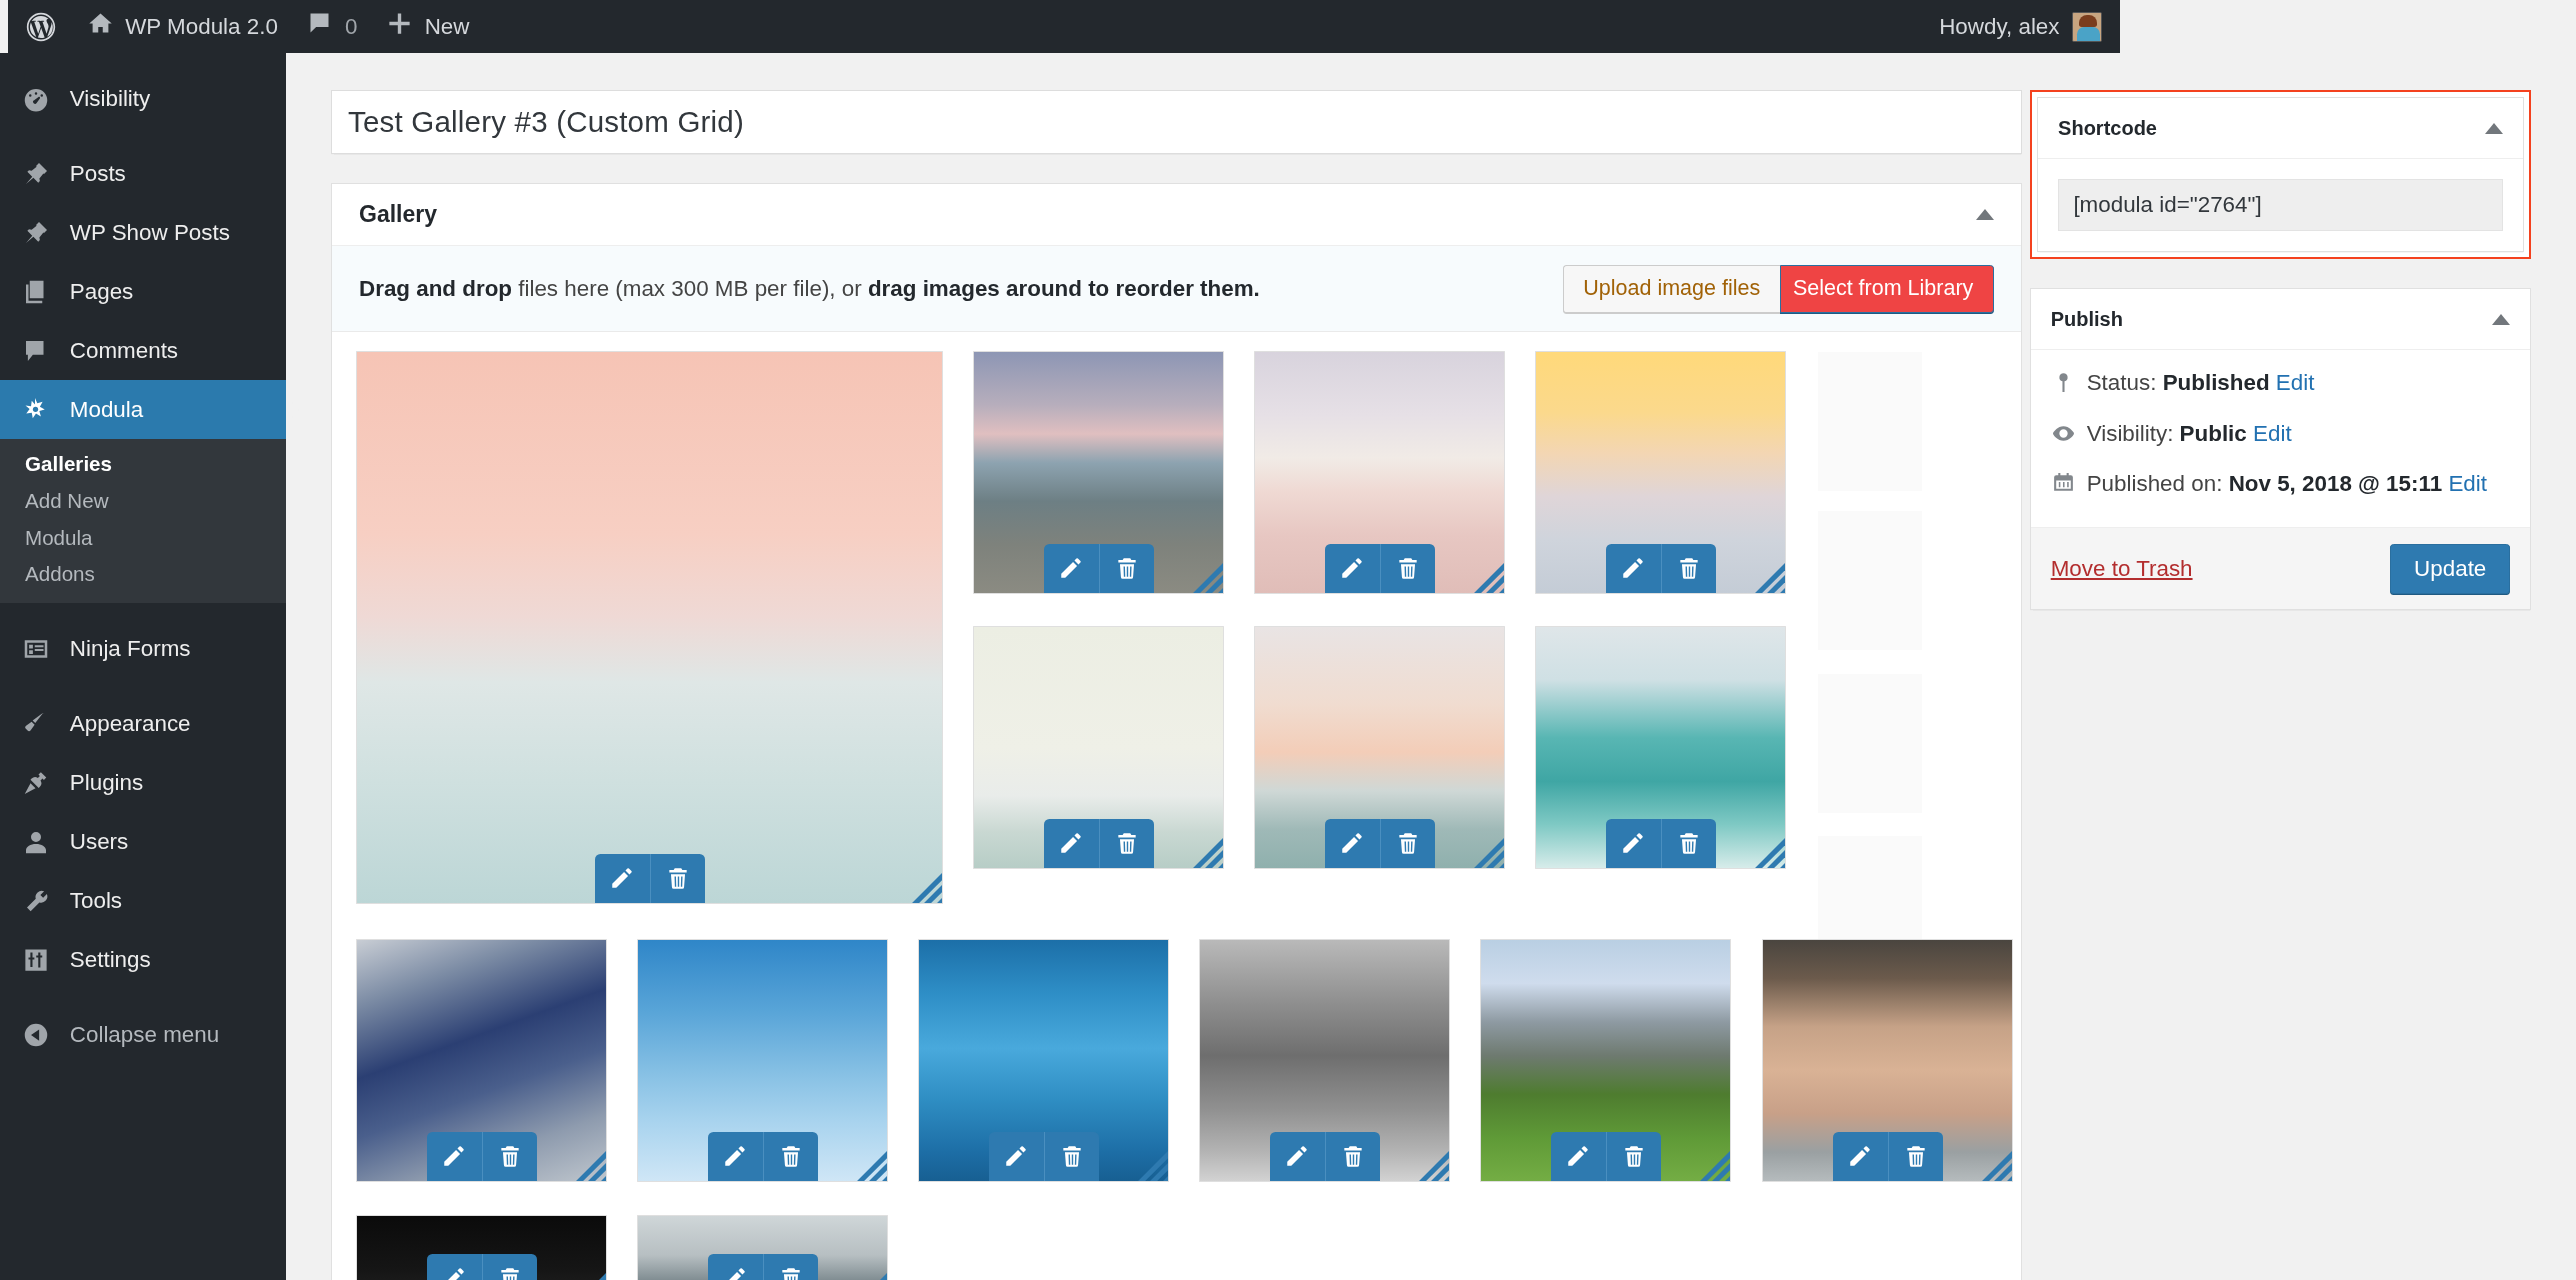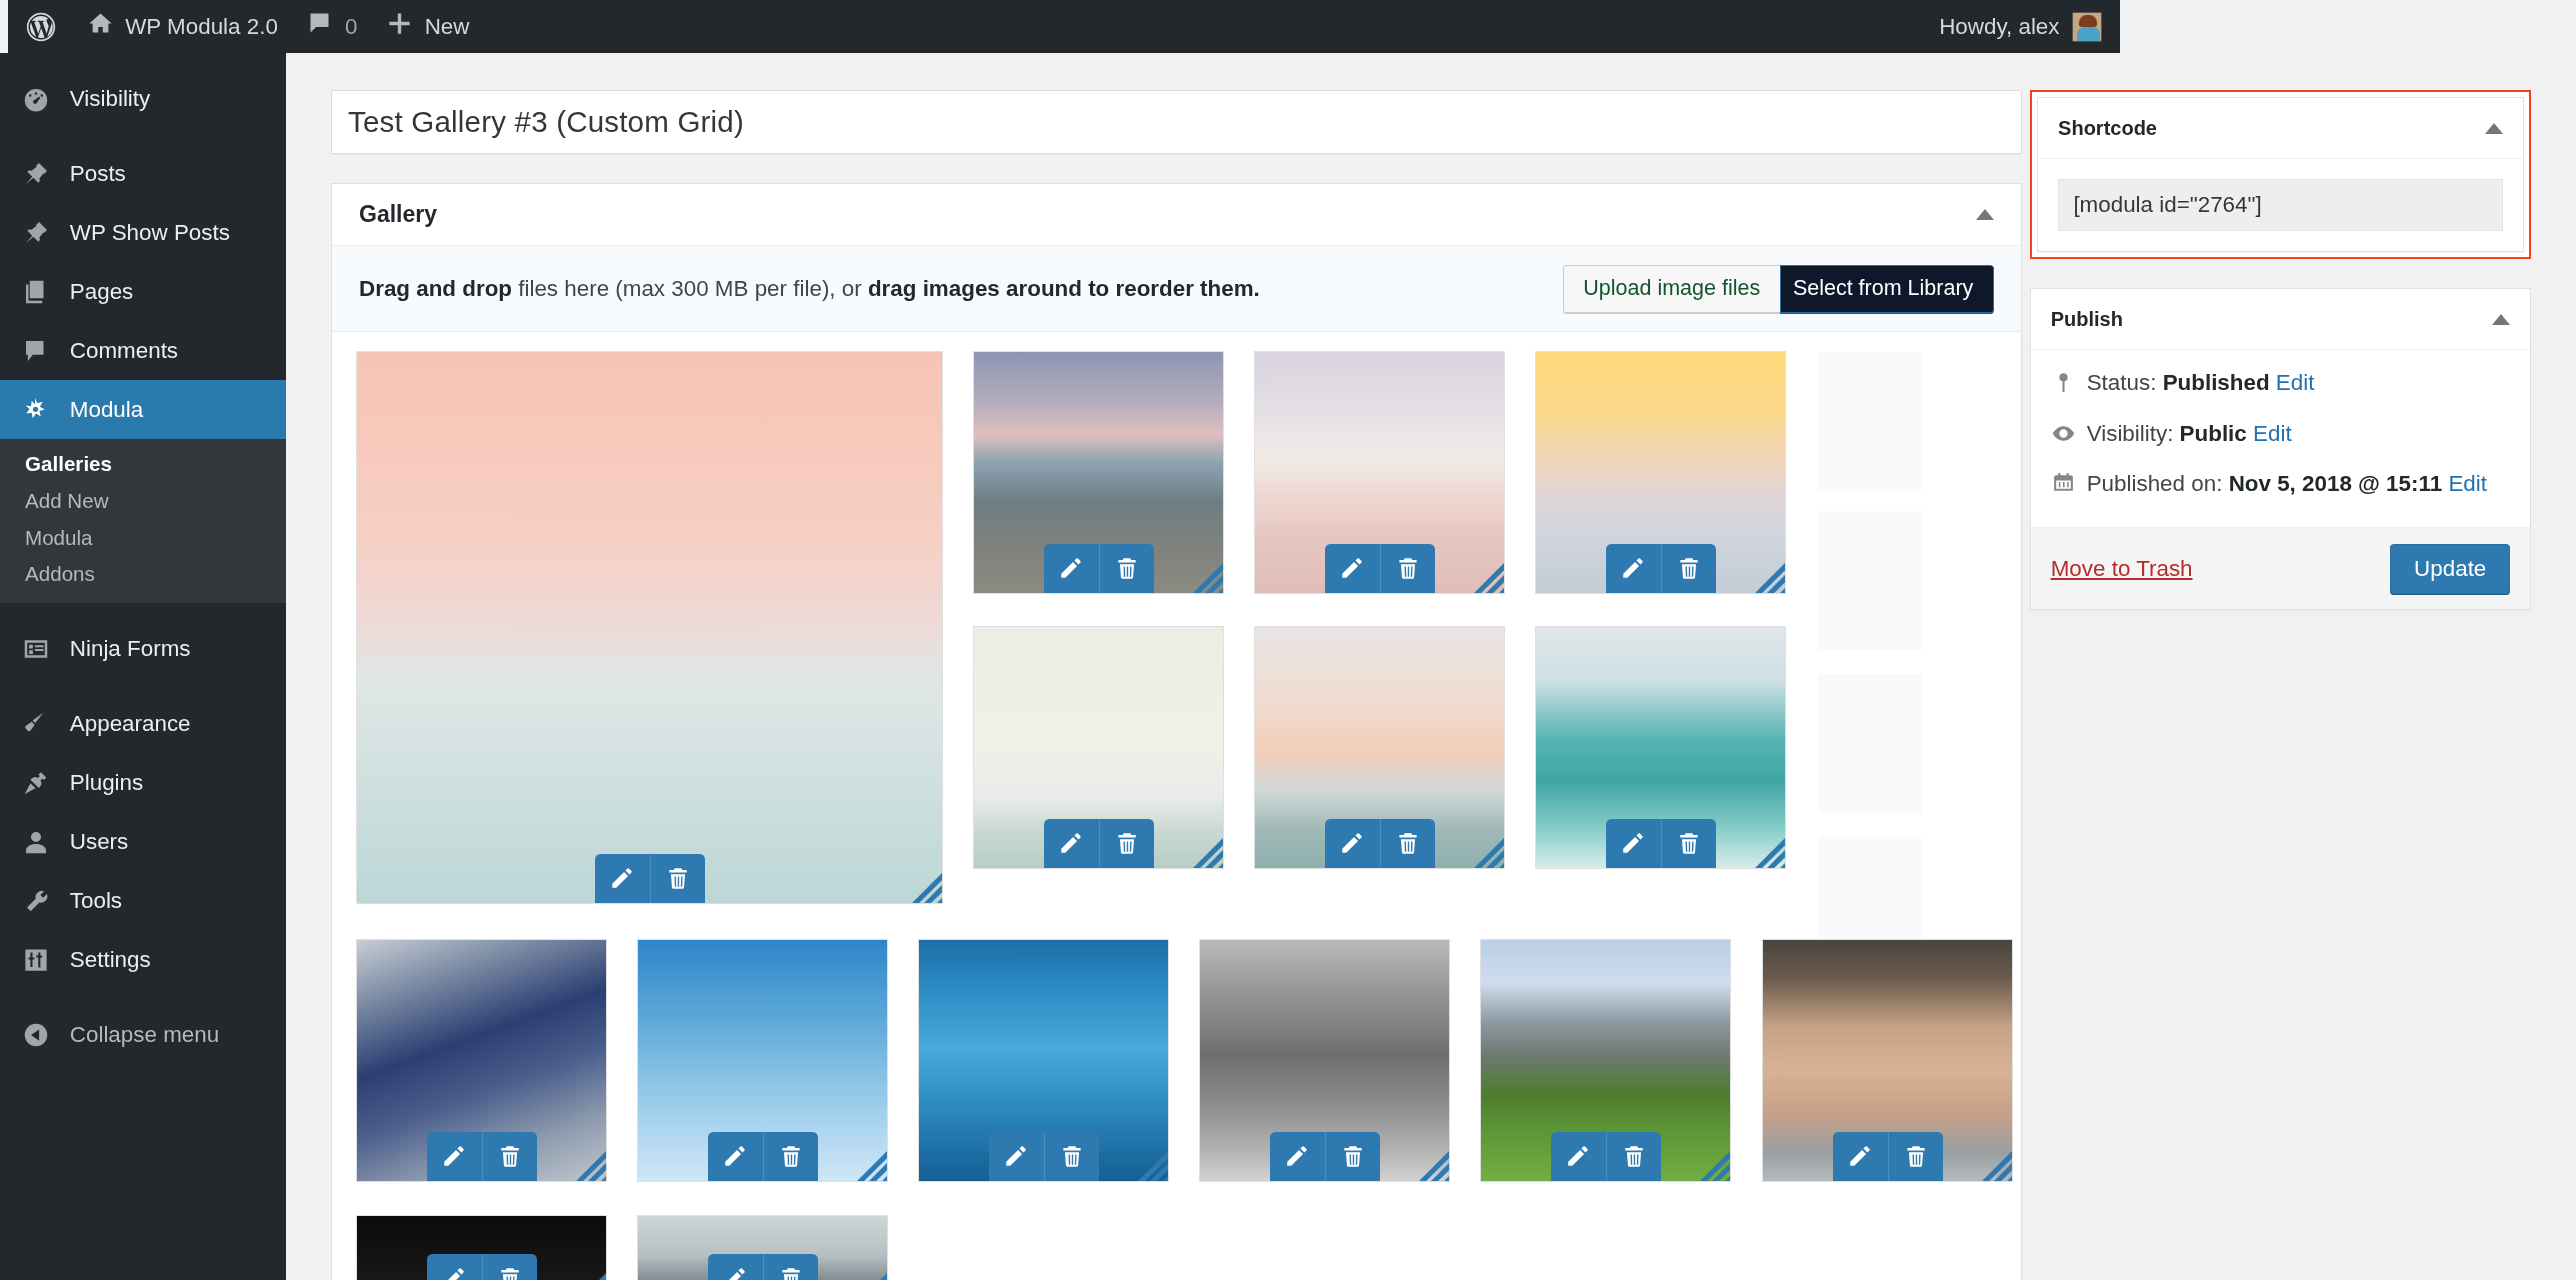--- a/index.html
+++ b/index.html
@@ -144,27 +144,27 @@
   }
   .dz-text { font-size: 22.4px; color: #444; }
   .dz-text b { font-weight: bold; color: #23282d; }
   .dz-buttons { margin-left: auto; display: flex; }
   .btn {
     font-size: 21.5px; padding: 0 19.7px; height: 48px;
     display: flex; align-items: center; cursor: pointer;
     border: 0.9px solid #ccc;
   }
   .btn-secondary {
-    background: #f7f7f7; color: #14532d;
+    background: #f7f7f7; color: #a16207;
     border-right: none;
     box-shadow: 0 0.9px 0 #ccc;
     border-radius: 3.6px 0 0 3.6px;
   }
   .btn-primary {
-    background: #0f172a; color: #fff;
+    background: #ef4444; color: #fff;
     border: 0.9px solid #2a6f9f;
     box-shadow: 0 0.9px 0 #1f5a82;
     border-radius: 0 3.6px 3.6px 0;
     padding-left: 12px;
   }
 
   
   .gallery-body { padding: 19.7px 25px 18px 25px; background:#fff; }
   .grid {
     position: relative;

